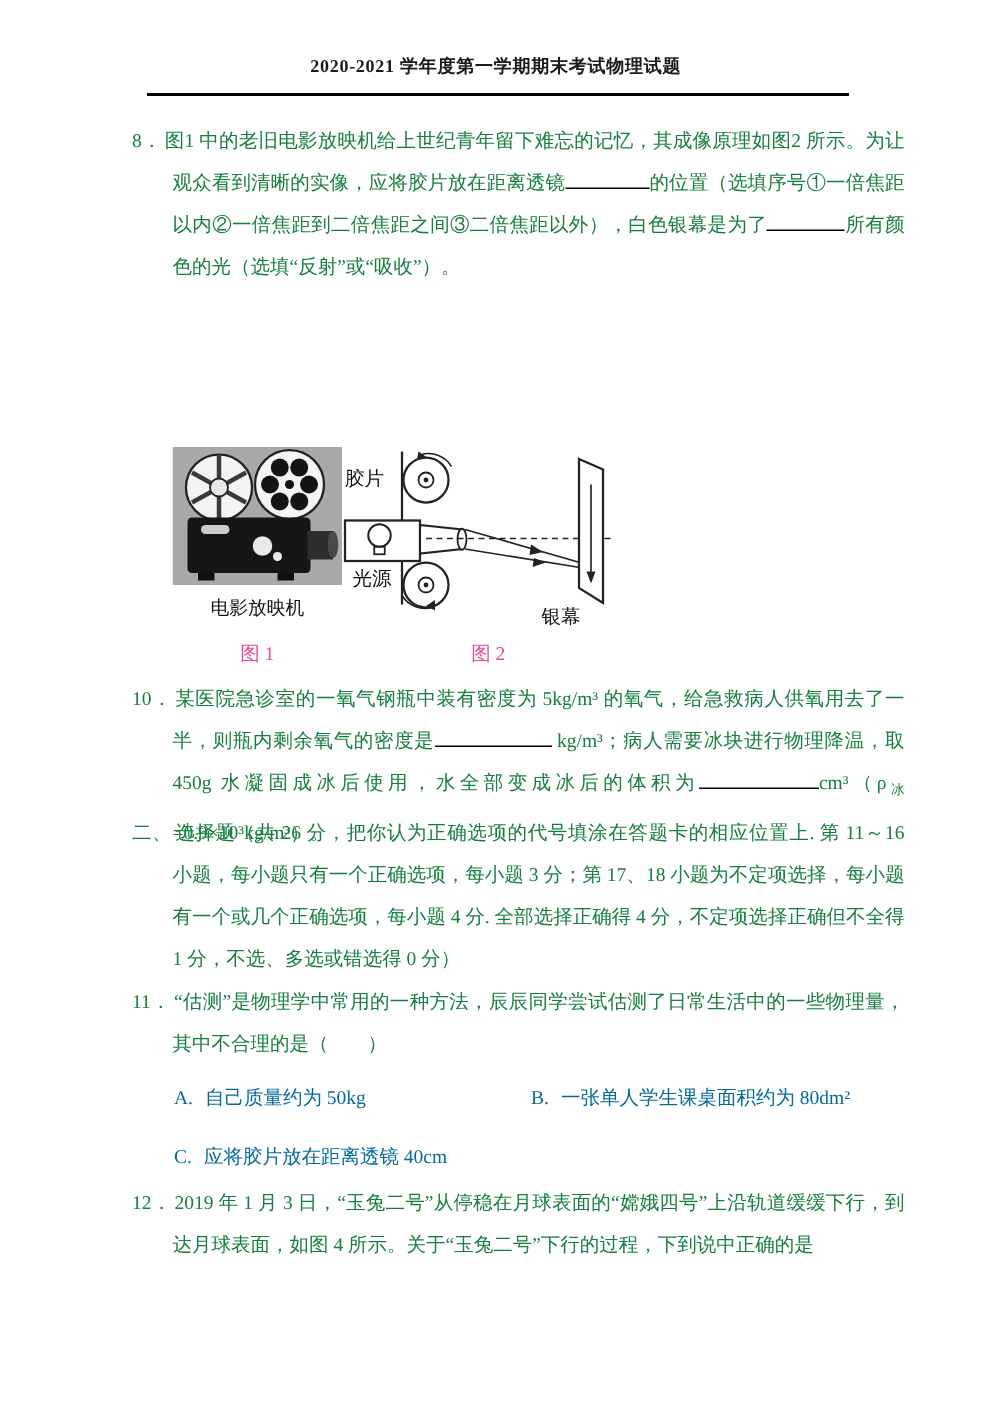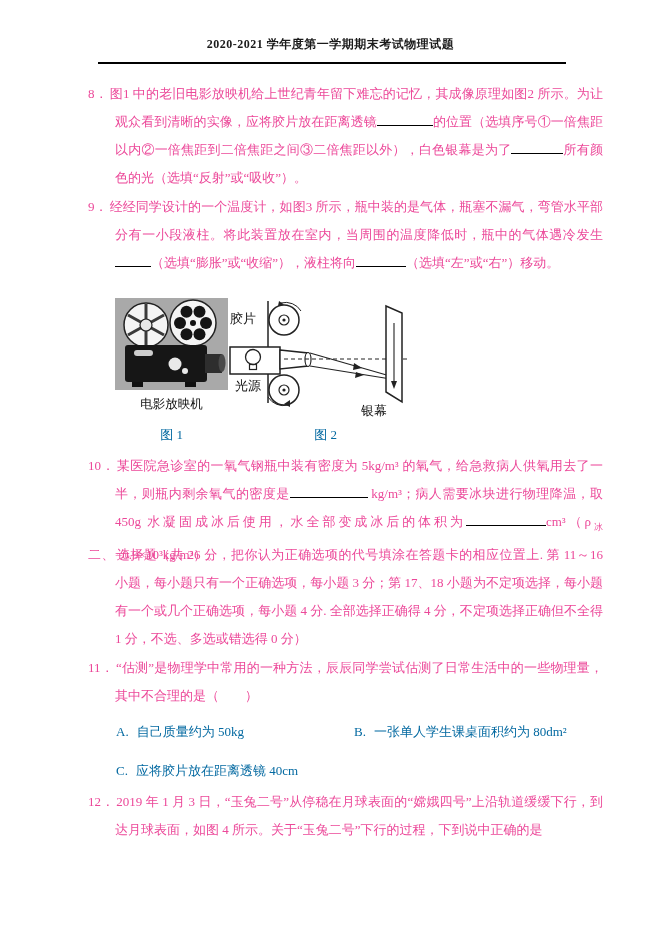--- a/index.html
+++ b/index.html
@@ -10,41 +10,41 @@
     border-radius:27px;
   }
   .title {
     position:absolute; top:36px; left:0; right:0; text-align:center;
     font-size:12px; font-weight:bold; letter-spacing:0.5px; color:#1a1a1a;
   }
   .rule { position:absolute; top:62px; left:98px; width:468px; border-top:2px solid #000; }
 
   .q {
     position:absolute; left:88px; width:488px; font-size:13px; line-height:28px;
-    text-align:justify; padding-left:27px; text-indent:-27px; color:#ec4899;
+    text-align:justify; padding-left:27px; text-indent:-27px; color:#15803d;
   }
   .qnum { margin-right:2px; }
   .blank { display:inline-block; border-bottom:1px solid #000; height:13px; vertical-align:baseline; }
   .w56{width:56px} .w52{width:52px} .w36{width:36px} .w50{width:50px} .w78{width:78px} .w80{width:80px}
   sub.ice { font-size:9px; }
 
   .q8  { top:80px; }
   .q9  { top:193px; }
   .q10 { top:452px; }
   .sec2{ top:541px; }
   .q11 { top:654px; }
   .q12 { top:788px; }
 
   .figures { position:absolute; top:0; left:0; width:661px; height:935px; pointer-events:none; }
   .fig { position:absolute; text-align:center; }
   .fig1 { left:115px; top:298px; width:113px;text-align:center; }
   .fig2 { left:228px; top:298px; width:195px; }
   .fig3 { left:440px; top:298px; width:135px; }
   .figcaption { font-size:12.5px; margin-top:2px; color:#111; }
-  .figlabel   { font-size:13px;  margin-top:13px; color:#0369a1; }
+  .figlabel   { font-size:13px;  margin-top:13px; color:#ec4899; }
   .fig2 .figlabel { margin-top:4px; }
   .fig3 .figlabel { margin-top:1px; }
   svg text { font-family:"Liberation Serif","DejaVu Serif",serif; font-size:13px; fill:#111; }
 
   .options {
     position:absolute; left:116px; top:719px; width:458px;
     display:grid; grid-template-columns:238px auto; row-gap:13px;
     font-size:13px; line-height:26px; color:#0369a1;
   }
   .opt-label { margin-right:8px; }
@@ -54,23 +54,20 @@
 
 <div class="page">
 
   <div class="title">2020-2021 学年度第一学期期末考试物理试题</div>
   <div class="rule"></div>
 
   <div class="q q8">
     <span class="qnum">8．</span><span>图1 中的老旧电影放映机给上世纪青年留下难忘的记忆，其成像原理如图2 所示。为让观众看到清晰的实像，应将胶片放在距离透镜</span><span class="blank w56"></span><span>的位置（选填序号①一倍焦距以内②一倍焦距到二倍焦距之间③二倍焦距以外），白色银幕是为了</span><span class="blank w52"></span><span>所有颜色的光（选填“反射”或“吸收”）。</span>
   </div>
 
-  <div class="q q9">
-    <span class="qnum">9．</span><span>经经同学设计的一个温度计，如图3 所示，瓶中装的是气体，瓶塞不漏气，弯管水平部分有一小段液柱。将此装置放在室内，当周围的温度降低时，瓶中的气体遇冷发生</span><span class="blank w36"></span><span>（选填“膨胀”或“收缩”），液柱将向</span><span class="blank w50"></span><span>（选填“左”或“右”）移动。</span>
-  </div>
 
   <div class="figures">
 
     <div class="fig fig1">
       <svg width="113" height="92" viewBox="0 0 113 92">
         <rect x="0" y="0" width="113" height="92" fill="#a9a9a9"></rect>
 
         <circle cx="31" cy="27" r="22" fill="#f4f4f4" stroke="#222" stroke-width="1.5"></circle>
         <g stroke="#3a3a3a" stroke-width="3">
           <line x1="31" y1="6" x2="31" y2="48"></line>

